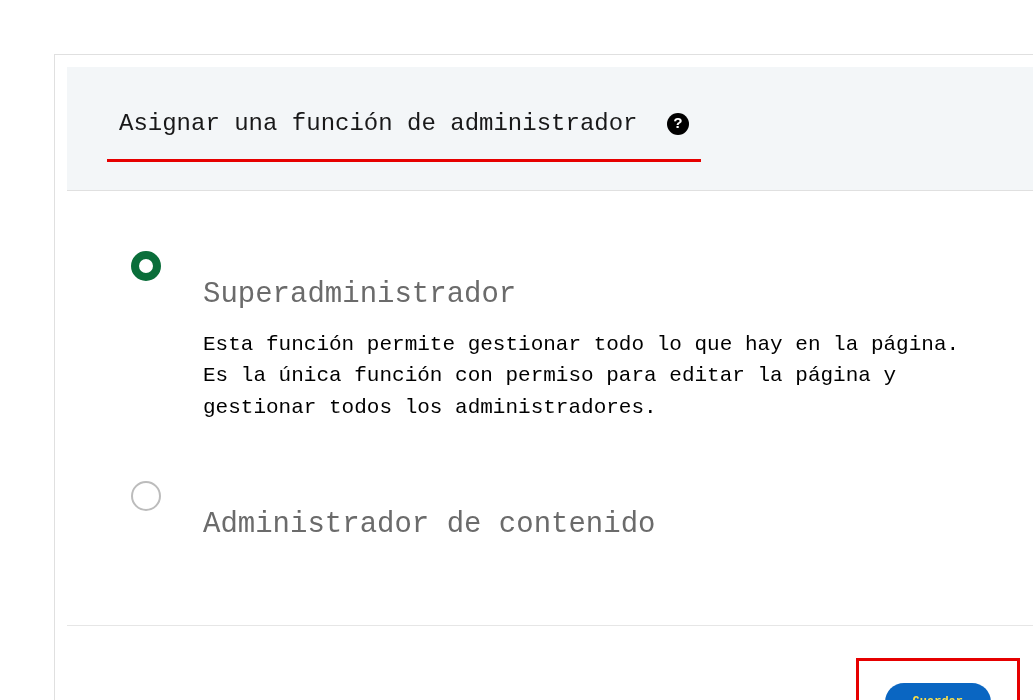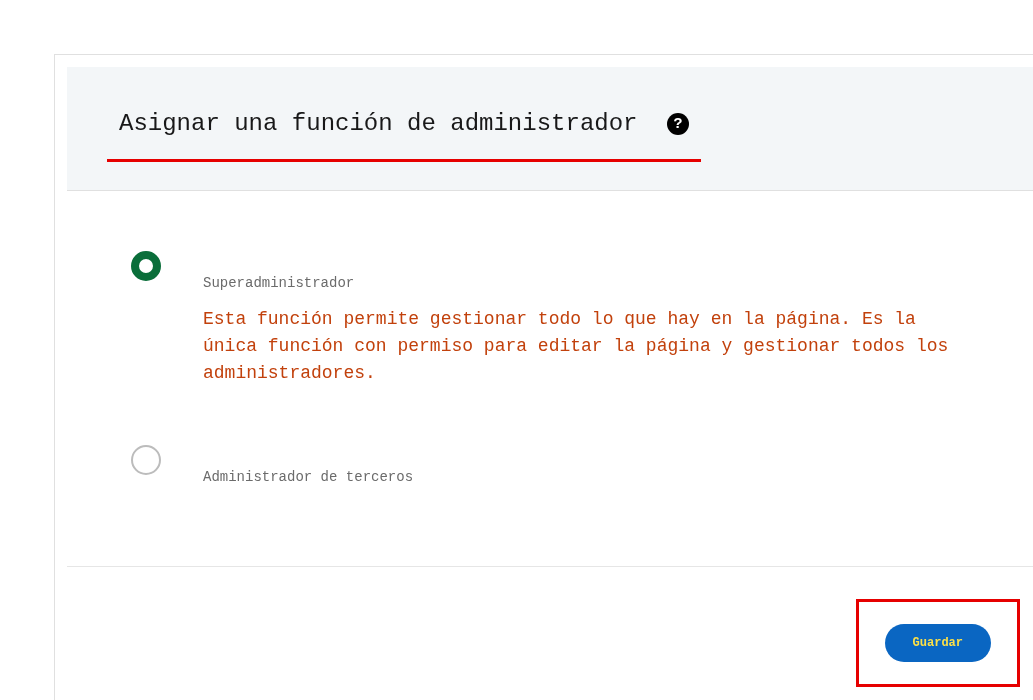--- a/index.html
+++ b/index.html
@@ -71,27 +71,27 @@
       margin-top: 2px;
     }
     .radio.selected {
       border: 8px solid #0a6e3a;
       background: #ffffff;
     }
     .role-text {
       flex: 1;
     }
     .role-title {
-      font-size: 14px;
+      font-size: 29px;
       color: #6b6b6b;
       line-height: 1.5;
     }
     .role-desc {
-      font-size: 18px;
-      color: #c2410c;
+      font-size: 21px;
+      color: #000000;
       line-height: 1.5;
     }
     .footer {
       border-top: 1px solid #e6e6e6;
       padding: 20px 6px 20px 20px;
       display: flex;
       justify-content: flex-end;
     }
     .save-wrapper {
       display: inline-block;
@@ -127,21 +127,21 @@
       <div class="radio selected"></div>
       <div class="role-text">
         <div class="role-title">Superadministrador</div>
         <div class="role-desc">Esta función permite gestionar todo lo que hay en la página. Es la única función con permiso para editar la página y gestionar todos los administradores.</div>
       </div>
     </div>
 
     <div class="role-option">
       <div class="radio"></div>
       <div class="role-text">
-        <div class="role-title">Administrador de terceros</div>
+        <div class="role-title">Administrador de contenido</div>
       </div>
     </div>
 
 
   </div>
 
   <div class="footer">
     <div class="save-wrapper">
       <button class="save-button">Guardar</button>
     </div>

